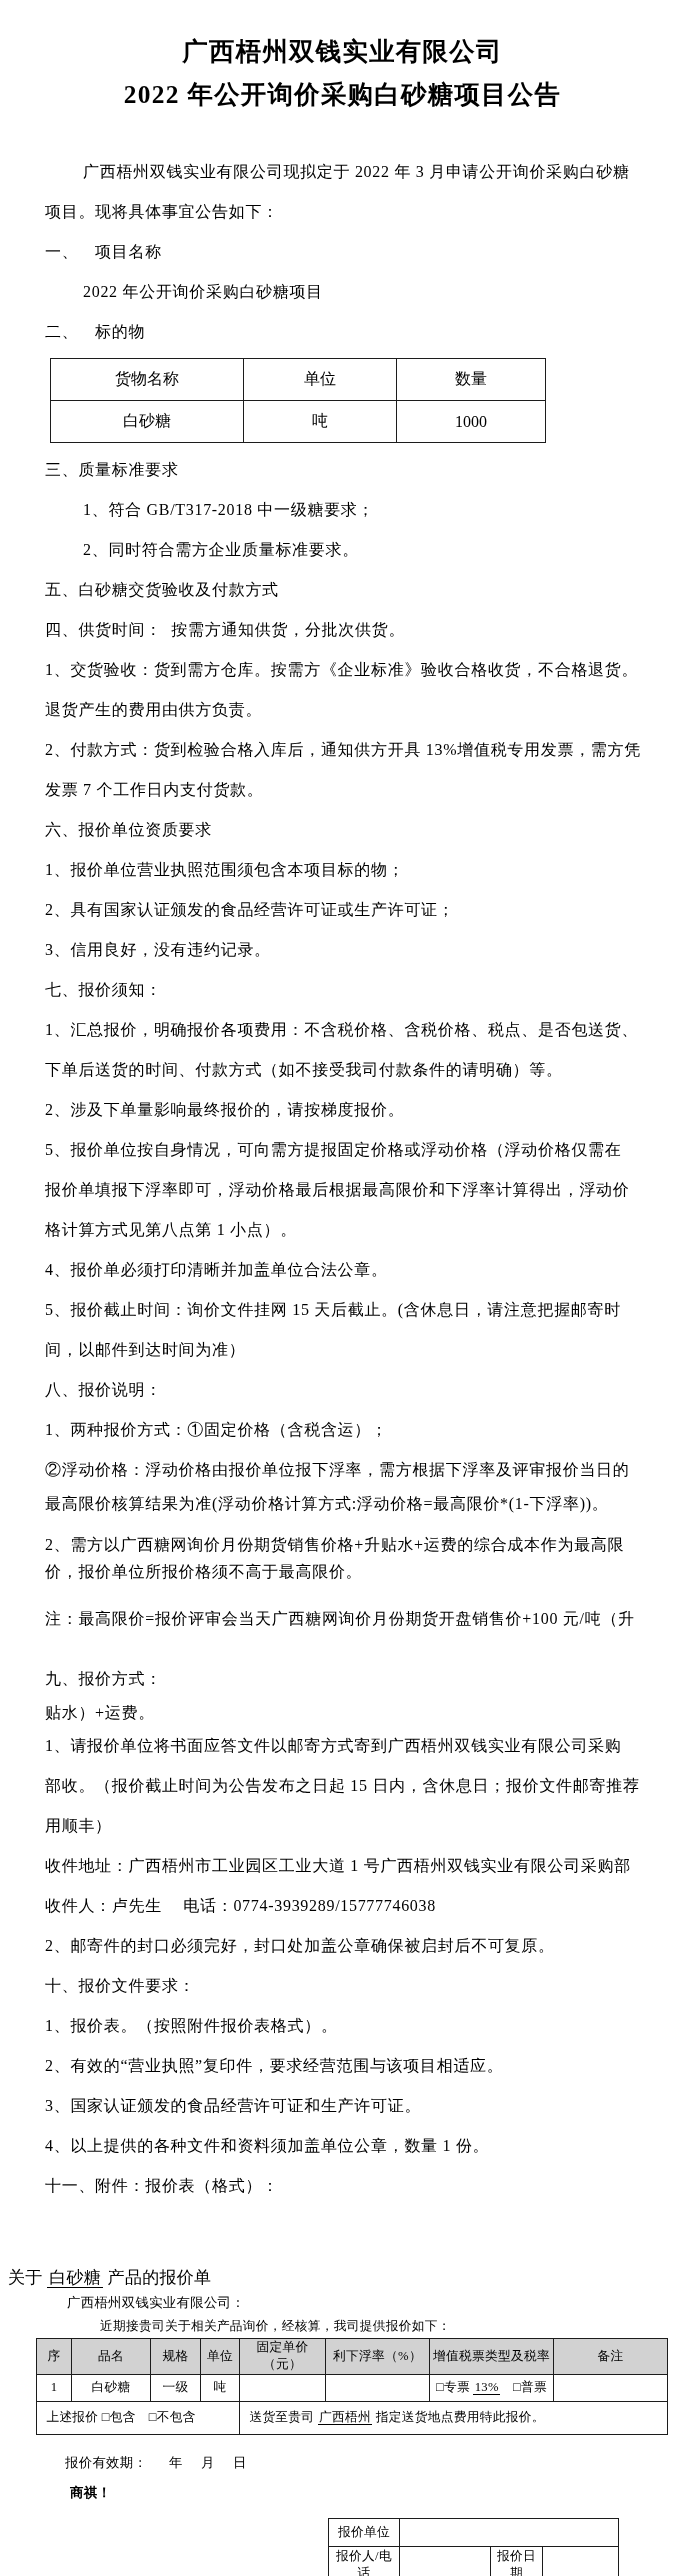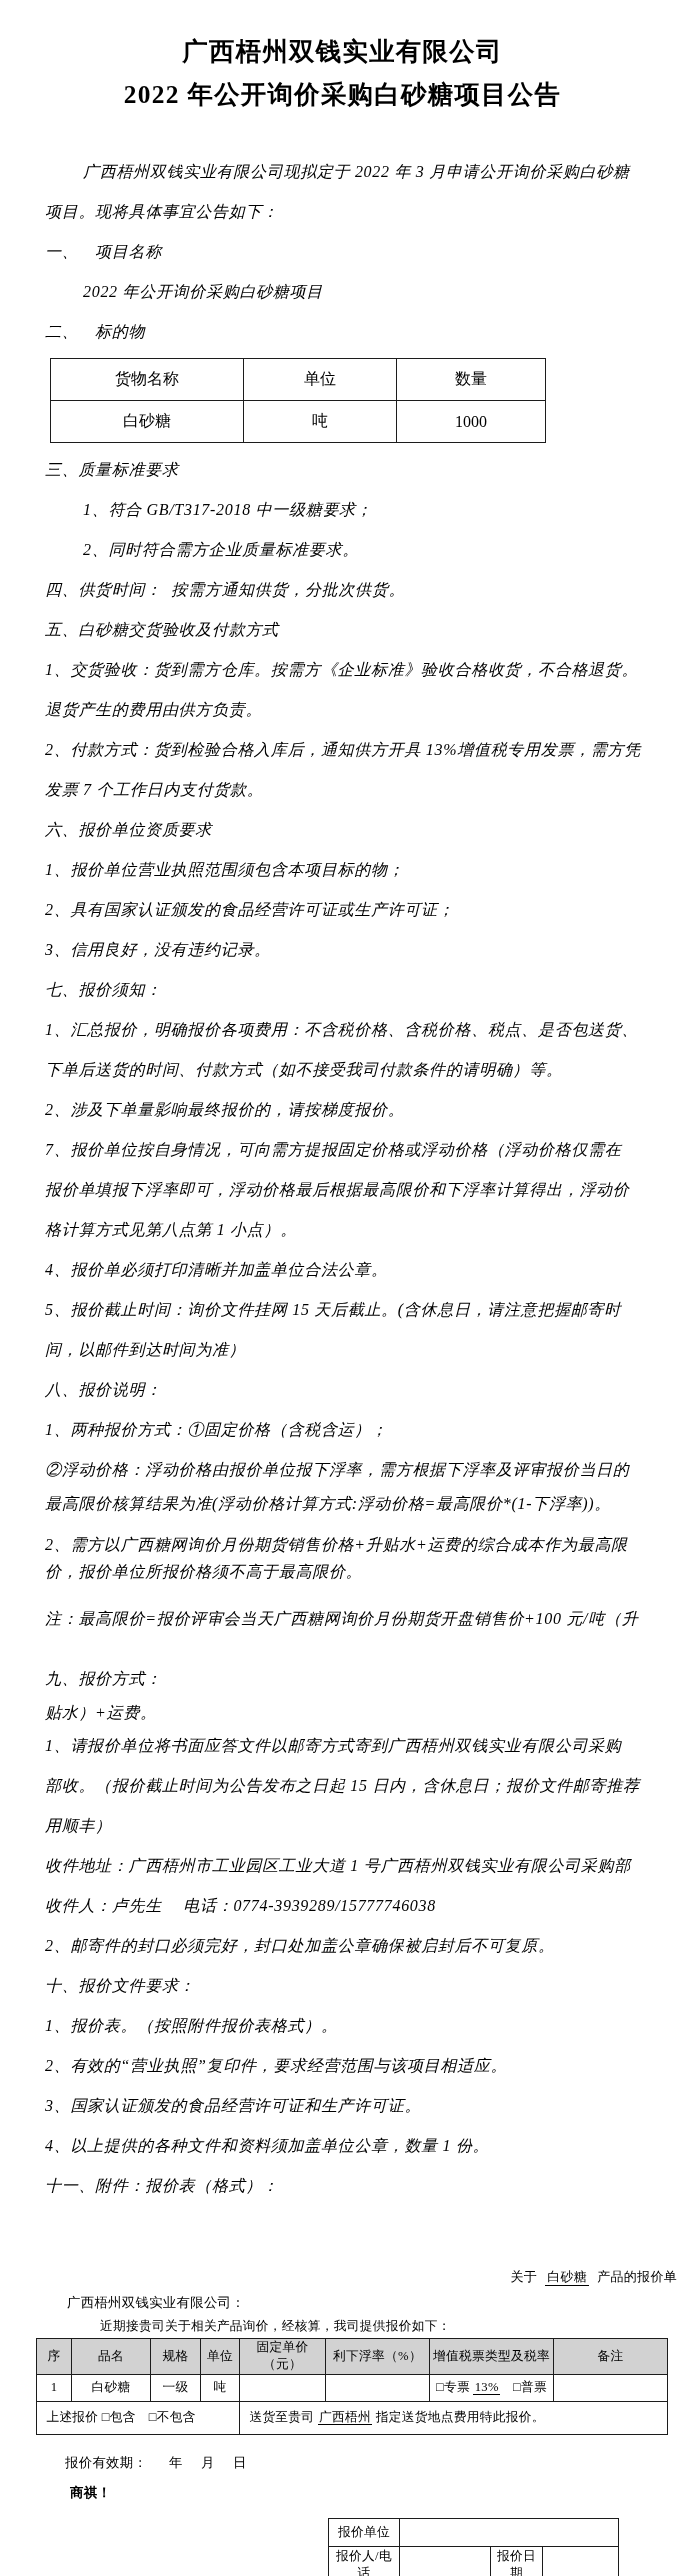--- a/index.html
+++ b/index.html
@@ -22,43 +22,41 @@
     letter-spacing:1.3px;
   }
   .body-block{font-size:16px;letter-spacing:0.7px;}
   .block-a{margin-top:36px;}
   .block-b{margin-top:6.7px;}
   .line{
     line-height:40px;
     padding-left:37px;
     padding-right:30px;
     white-space:pre-wrap;
-    font-style:italic;
   }
   .line.ind{padding-left:75px;}
   .line.t{line-height:27px;}
   .line.mt22{margin-top:14.7px;}
   .line.mt30{margin-top:20px;}
   .line.mt40{margin-top:27px;}
 
   table{border-collapse:collapse;table-layout:fixed;}
   td{border:1.3px solid #1c1c1c;text-align:center;vertical-align:middle;overflow:hidden;}
 
   
   .goods-table{margin:6px 0 0 42px;width:494px;font-size:16px;}
   .goods-table td{height:39px;}
 
   
   .attach{font-size:12.7px;letter-spacing:0.3px;}
   .attach-title{
     margin-top:58px;
-    text-align:right;
+    text-align:left;
     line-height:27px;
-    font-size:13px;
-    font-family:Liberation Mono, monospace;
+    font-size:17px;
   }
   .attach-title .prod{border-bottom:1px solid #000;padding:0 2px;}
   .attach-greet{line-height:23.4px;padding-left:59px;font-size:13.4px;}
   .attach-intro{line-height:23px;padding-left:92px;font-size:12.7px;}
 
   .quote-table{margin:0 0 0 28px;width:631px;font-size:12.7px;}
   .quote-table td{padding:0.7px 1.3px;}
   .quote-table .hd td{height:23px;background:#d2d2d2;}
   .quote-table .r1 td{height:24px;}
   .quote-table .ft td{height:31px;text-align:left;padding-left:9.4px;}
@@ -106,35 +104,35 @@
       <td>吨</td>
       <td>1000</td>
     </tr>
   </tbody>
     </table>
 
   <div class="body-block block-b">
       <div class="line">三、质量标准要求</div>
       <div class="line ind">1、符合 GB/T317-2018 中一级糖要求；</div>
       <div class="line ind">2、同时符合需方企业质量标准要求。</div>
+      <div class="line">五、白砂糖交货验收及付款方式</div>
       <div class="line">四、供货时间：  按需方通知供货，分批次供货。</div>
-      <div class="line">五、白砂糖交货验收及付款方式</div>
       <div class="line">1、交货验收：货到需方仓库。按需方《企业标准》验收合格收货，不合格退货。</div>
       <div class="line">退货产生的费用由供方负责。</div>
       <div class="line">2、付款方式：货到检验合格入库后，通知供方开具 13%增值税专用发票，需方凭</div>
       <div class="line">发票 7 个工作日内支付货款。</div>
       <div class="line">六、报价单位资质要求</div>
       <div class="line">1、报价单位营业执照范围须包含本项目标的物；</div>
       <div class="line">2、具有国家认证颁发的食品经营许可证或生产许可证；</div>
       <div class="line">3、信用良好，没有违约记录。</div>
       <div class="line">七、报价须知：</div>
       <div class="line">1、汇总报价，明确报价各项费用：不含税价格、含税价格、税点、是否包送货、</div>
       <div class="line">下单后送货的时间、付款方式（如不接受我司付款条件的请明确）等。</div>
       <div class="line">2、涉及下单量影响最终报价的，请按梯度报价。</div>
-      <div class="line">7、报价单位按自身情况，可向需方提报固定价格或浮动价格（浮动价格仅需在</div>
+      <div class="line">5、报价单位按自身情况，可向需方提报固定价格或浮动价格（浮动价格仅需在</div>
       <div class="line">报价单填报下浮率即可，浮动价格最后根据最高限价和下浮率计算得出，浮动价</div>
       <div class="line">格计算方式见第八点第 1 小点）。</div>
       <div class="line">4、报价单必须打印清晰并加盖单位合法公章。</div>
       <div class="line">5、报价截止时间：询价文件挂网 15 天后截止。(含休息日，请注意把握邮寄时</div>
       <div class="line">间，以邮件到达时间为准）</div>
       <div class="line">八、报价说明：</div>
       <div class="line">1、两种报价方式：①固定价格（含税含运）；</div>
       <div class="line">②浮动价格：浮动价格由报价单位报下浮率，需方根据下浮率及评审报价当日的</div>
       <div class="line t">最高限价核算结果为准(浮动价格计算方式:浮动价格=最高限价*(1-下浮率))。</div>
       <div class="line t mt22">2、需方以广西糖网询价月份期货销售价格+升贴水+运费的综合成本作为最高限</div>

